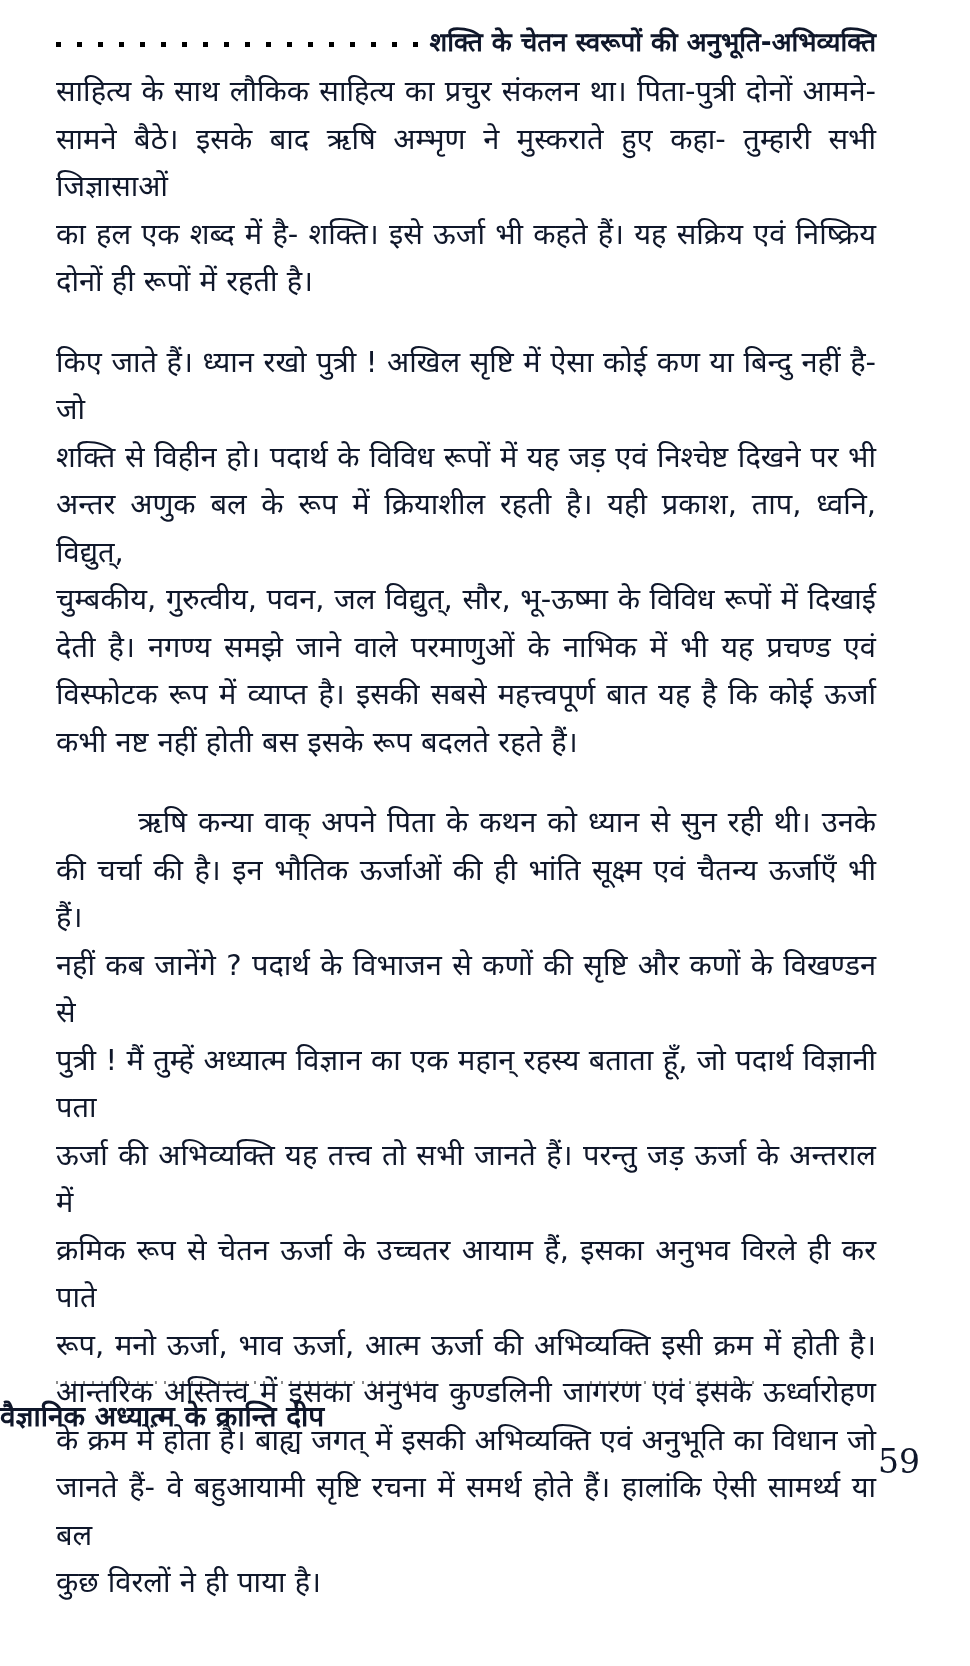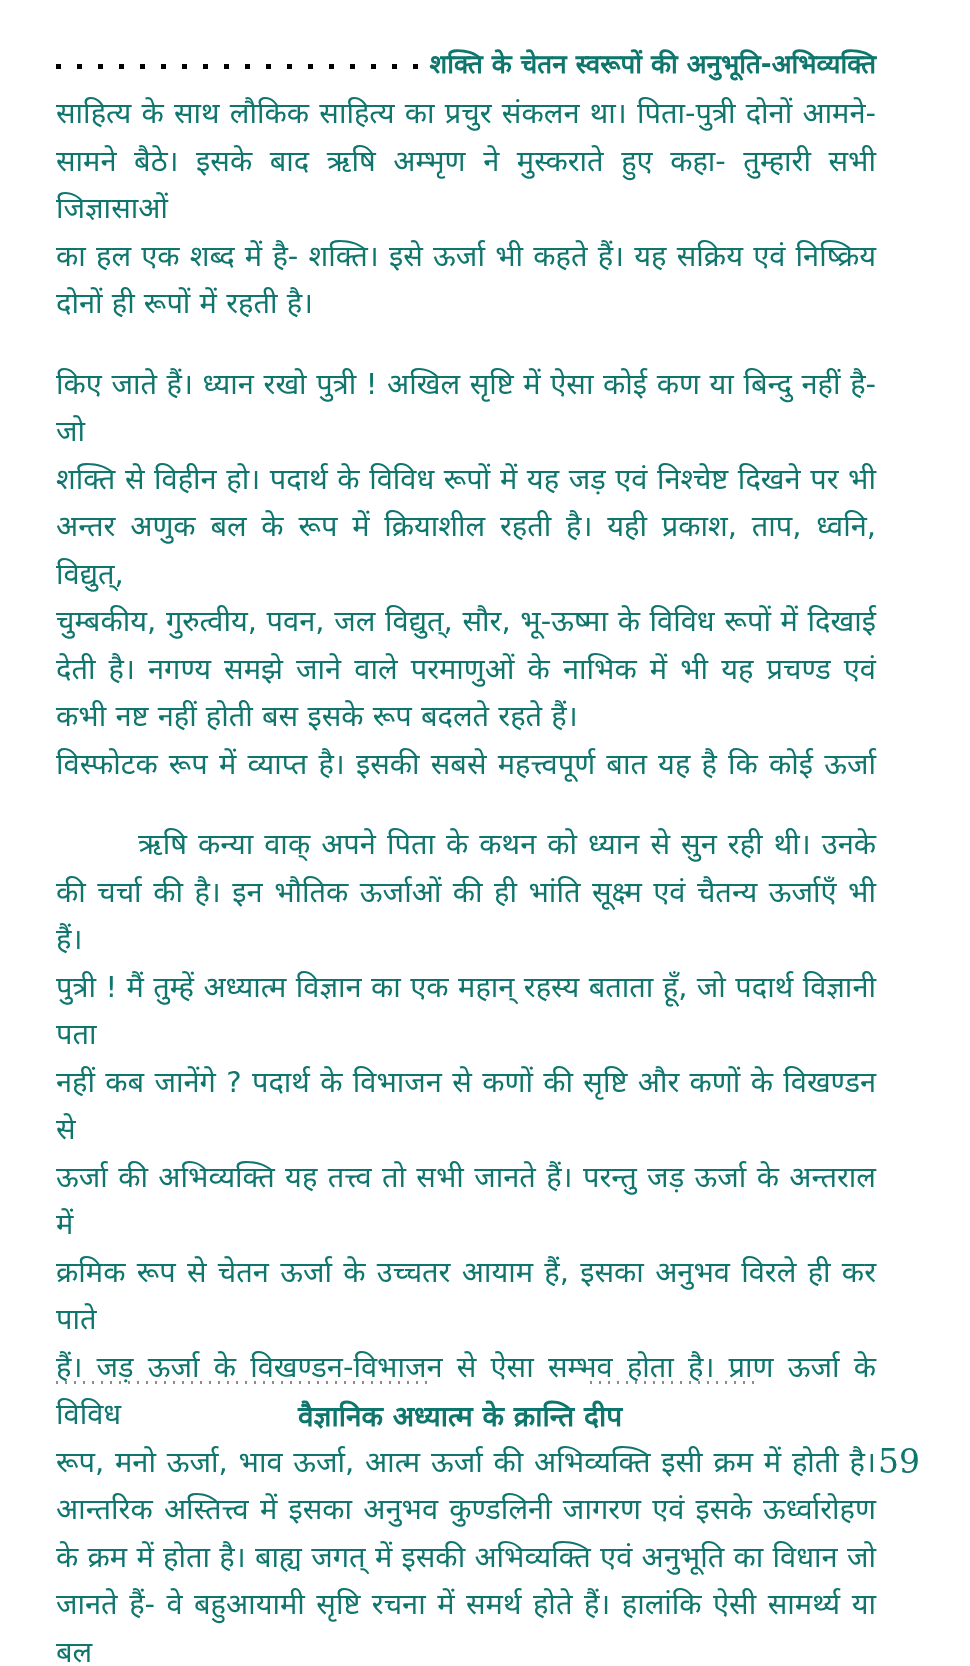--- a/index.html
+++ b/index.html
@@ -5,24 +5,24 @@
   html, body {
     margin: 0;
     padding: 0;
     background: #ffffff;
   }
   .book-page {
     position: relative;
     width: 920px;
     height: 1666px;
     background: #ffffff;
-    color: #0f766e;
+    color: #0f172a;
     font-family: "DejaVu Sans", sans-serif;
     box-sizing: border-box;
-    padding: 44px 44px 0 56px;
+    padding: 22px 44px 0 56px;
     overflow: hidden;
   }
   
   .page-header {
     display: flex;
     align-items: center;
     height: 38px;
     margin-bottom: 4px;
   }
   .leader-dots {
@@ -70,21 +70,20 @@
       #8d8d8d 0px, #8d8d8d 2px,
       transparent 2px, transparent 9px
     );
   }
   .footer-rule.left  { left: 56px;  width: 372px; }
   .footer-rule.right { left: 590px; width: 168px; }
   .book-title {
     position: absolute;
     left: 0; right: 0;
     top: 1396px;
-    text-align: center;
     font-size: 28px;
     font-weight: bold;
   }
   .page-number {
     position: absolute;
     left: 16px; right: 0;
     top: 1442px;
     text-align: right;
     font-size: 33px;
     font-family: "DejaVu Serif", serif;
@@ -106,31 +105,30 @@
         <div class="text-line">सामने बैठे। इसके बाद ऋषि अम्भृण ने मुस्कराते हुए कहा- तुम्हारी सभी जिज्ञासाओं</div>
         <div class="text-line">का हल एक शब्द में है- शक्ति। इसे ऊर्जा भी कहते हैं। यह सक्रिय एवं निष्क्रिय</div>
         <div class="text-line last-line">दोनों ही रूपों में रहती है।</div>
       </div>
       <div class="paragraph indented">
         <div class="text-line">किए जाते हैं। ध्यान रखो पुत्री ! अखिल सृष्टि में ऐसा कोई कण या बिन्दु नहीं है- जो</div>
         <div class="text-line">शक्ति से विहीन हो। पदार्थ के विविध रूपों में यह जड़ एवं निश्चेष्ट दिखने पर भी</div>
         <div class="text-line">अन्तर अणुक बल के रूप में क्रियाशील रहती है। यही प्रकाश, ताप, ध्वनि, विद्युत्,</div>
         <div class="text-line">चुम्बकीय, गुरुत्वीय, पवन, जल विद्युत्, सौर, भू-ऊष्मा के विविध रूपों में दिखाई</div>
         <div class="text-line">देती है। नगण्य समझे जाने वाले परमाणुओं के नाभिक में भी यह प्रचण्ड एवं</div>
+        <div class="text-line">विस्फोटक रूप में व्याप्त है। इसकी सबसे महत्त्वपूर्ण बात यह है कि कोई ऊर्जा</div>
         <div class="text-line last-line">कभी नष्ट नहीं होती बस इसके रूप बदलते रहते हैं।</div>
-        <div class="text-line">विस्फोटक रूप में व्याप्त है। इसकी सबसे महत्त्वपूर्ण बात यह है कि कोई ऊर्जा</div>
       </div>
       <div class="paragraph indented">
         <div class="text-line first-line">ऋषि कन्या वाक् अपने पिता के कथन को ध्यान से सुन रही थी। उनके</div>
         <div class="text-line">की चर्चा की है। इन भौतिक ऊर्जाओं की ही भांति सूक्ष्म एवं चैतन्य ऊर्जाएँ भी हैं।</div>
+        <div class="text-line">नहीं कब जानेंगे ? पदार्थ के विभाजन से कणों की सृष्टि और कणों के विखण्डन से</div>
         <div class="text-line">पुत्री ! मैं तुम्हें अध्यात्म विज्ञान का एक महान् रहस्य बताता हूँ, जो पदार्थ विज्ञानी पता</div>
-        <div class="text-line">नहीं कब जानेंगे ? पदार्थ के विभाजन से कणों की सृष्टि और कणों के विखण्डन से</div>
         <div class="text-line">ऊर्जा की अभिव्यक्ति यह तत्त्व तो सभी जानते हैं। परन्तु जड़ ऊर्जा के अन्तराल में</div>
         <div class="text-line">क्रमिक रूप से चेतन ऊर्जा के उच्चतर आयाम हैं, इसका अनुभव विरले ही कर पाते</div>
-        <div class="text-line">हैं। जड़ ऊर्जा के विखण्डन-विभाजन से ऐसा सम्भव होता है। प्राण ऊर्जा के विविध</div>
         <div class="text-line">रूप, मनो ऊर्जा, भाव ऊर्जा, आत्म ऊर्जा की अभिव्यक्ति इसी क्रम में होती है।</div>
         <div class="text-line">आन्तरिक अस्तित्त्व में इसका अनुभव कुण्डलिनी जागरण एवं इसके ऊर्ध्वारोहण</div>
         <div class="text-line">के क्रम में होता है। बाह्य जगत् में इसकी अभिव्यक्ति एवं अनुभूति का विधान जो</div>
         <div class="text-line">जानते हैं- वे बहुआयामी सृष्टि रचना में समर्थ होते हैं। हालांकि ऐसी सामर्थ्य या बल</div>
         <div class="text-line last-line">कुछ विरलों ने ही पाया है।</div>
       </div>
     </div>
 
   <div class="footer-rule left"></div>
   <div class="footer-rule right"></div>

